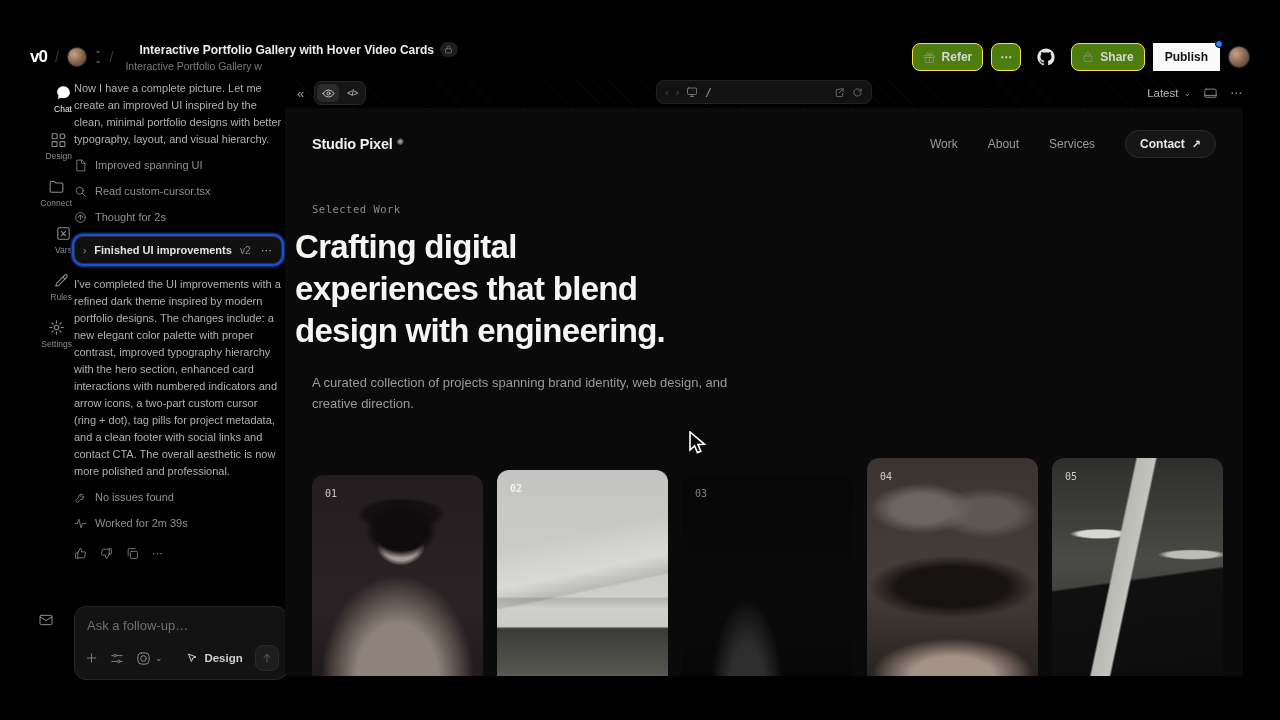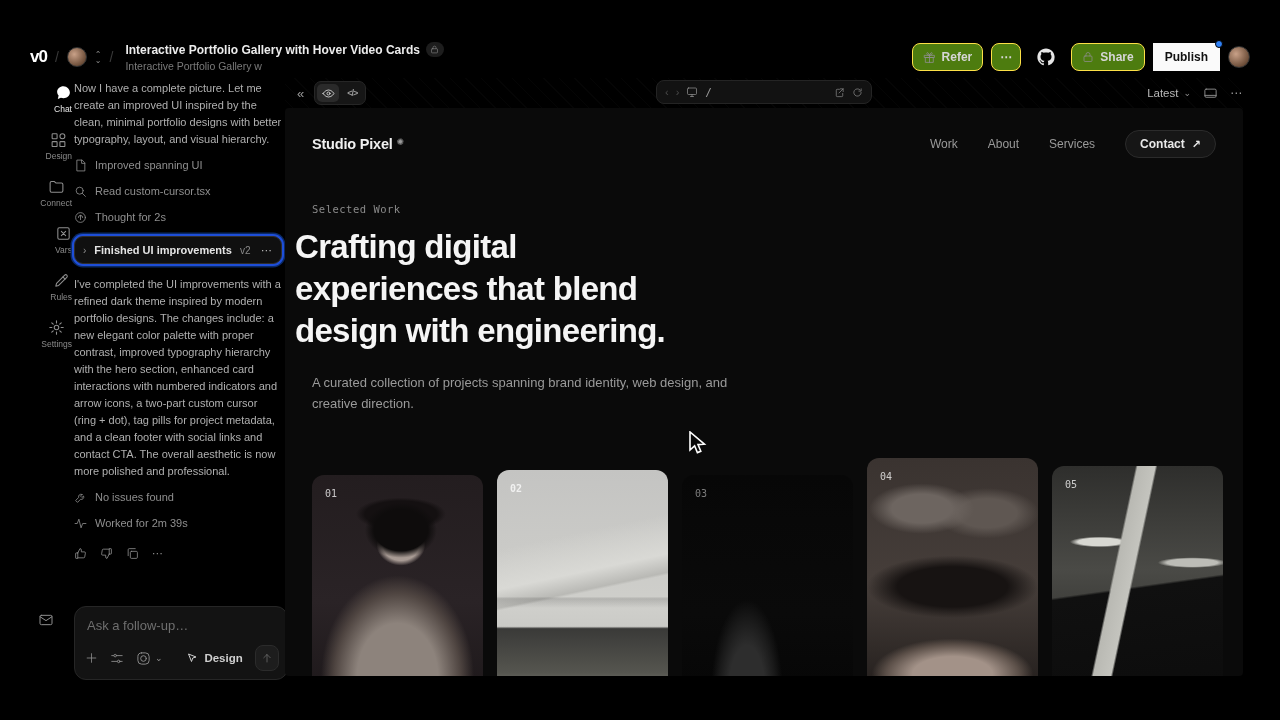--- a/index.html
+++ b/index.html
@@ -12,21 +12,21 @@
 
   
   .topbar { position:absolute; left:30px; right:30px; top:42px; height:34px; display:flex; align-items:flex-start; }
   .tb-left { display:flex; align-items:center; gap:8px; height:30px; }
   .v0logo { color:#fff; font-weight:700; font-size:17px; letter-spacing:-1px; }
   .slash { color:#3a3a3a; font-size:14px; }
   .avatar { width:20px; height:20px; border-radius:50%; background:radial-gradient(circle at 35% 35%, #c9a188, #6e4f3a 70%, #402c1f); border:1px solid #333; }
   .updown { display:flex; flex-direction:column; line-height:5px; font-size:8px; color:#8f8f8f; gap:1px; cursor:pointer; }
   .titleblock { display:flex; flex-direction:column; margin-left:4px; }
   .titlerow { display:flex; align-items:center; gap:6px; }
-  .proj-title { color:#ececec; font-size:12px; font-weight:700; white-space:nowrap; }
+  .proj-title { color:#ececec; font-size:12px; font-weight:700; white-space:nowrap;margin-left:14px; }
   .lockbadge { display:flex; align-items:center; justify-content:center; width:18px; height:15px; background:#1d1d1d; border-radius:8px; }
   .proj-sub { color:#7a7a7a; font-size:10.5px; margin-top:3px; }
   .tb-right { margin-left:auto; display:flex; align-items:center; gap:8px; height:30px; }
   .tbtn { display:flex; align-items:center; gap:6px; height:28px; padding:0 10px; background:#4d7c0f; border:1px solid #fde047; border-radius:8px; color:#d6d6d6; font-size:12px; font-weight:600; cursor:pointer; }
   .tbtn.icon-only { padding:0 8px; }
   .gh-btn { background:none; border:none; padding:0 2px; }
   .publish { position:relative; height:28px; padding:0 12px; background:#fafafa; color:#111; border:none; border-radius:0; font-size:12px; font-weight:700; display:flex; align-items:center; cursor:pointer; }
   .publish .dot { position:absolute; top:-3px; right:-3px; width:8px; height:8px; border-radius:50%; background:#2f81f7; border:1.5px solid #000; }
 
   
@@ -406,21 +406,21 @@
         </div>
         <div class="card img2" style="margin-top:12px;font-weight:bold;">
           <span class="num">02</span>
         </div>
         <div class="card img3 c3" style="margin-top:17px;">
           <span class="num">03</span>
         </div>
         <div class="card img4" style="margin-top:0;">
           <span class="num">04</span>
         </div>
-        <div class="card img5" style="margin-top:8px;">
+        <div class="card img5" style="margin-top:0;">
           <span class="num">05</span>
         </div>
       </div>
     </div>
   </div>
 
   <div class="cursor">
     <svg width="22" height="26" viewBox="0 0 22 26">
         <path d="M2 1 L2 19 L6.6 14.8 L9.4 21.6 L12.8 20.2 L10 13.6 L16.4 13.2 Z" fill="#0a0a0a" stroke="#fff" stroke-width="1.6"></path>
       </svg>

